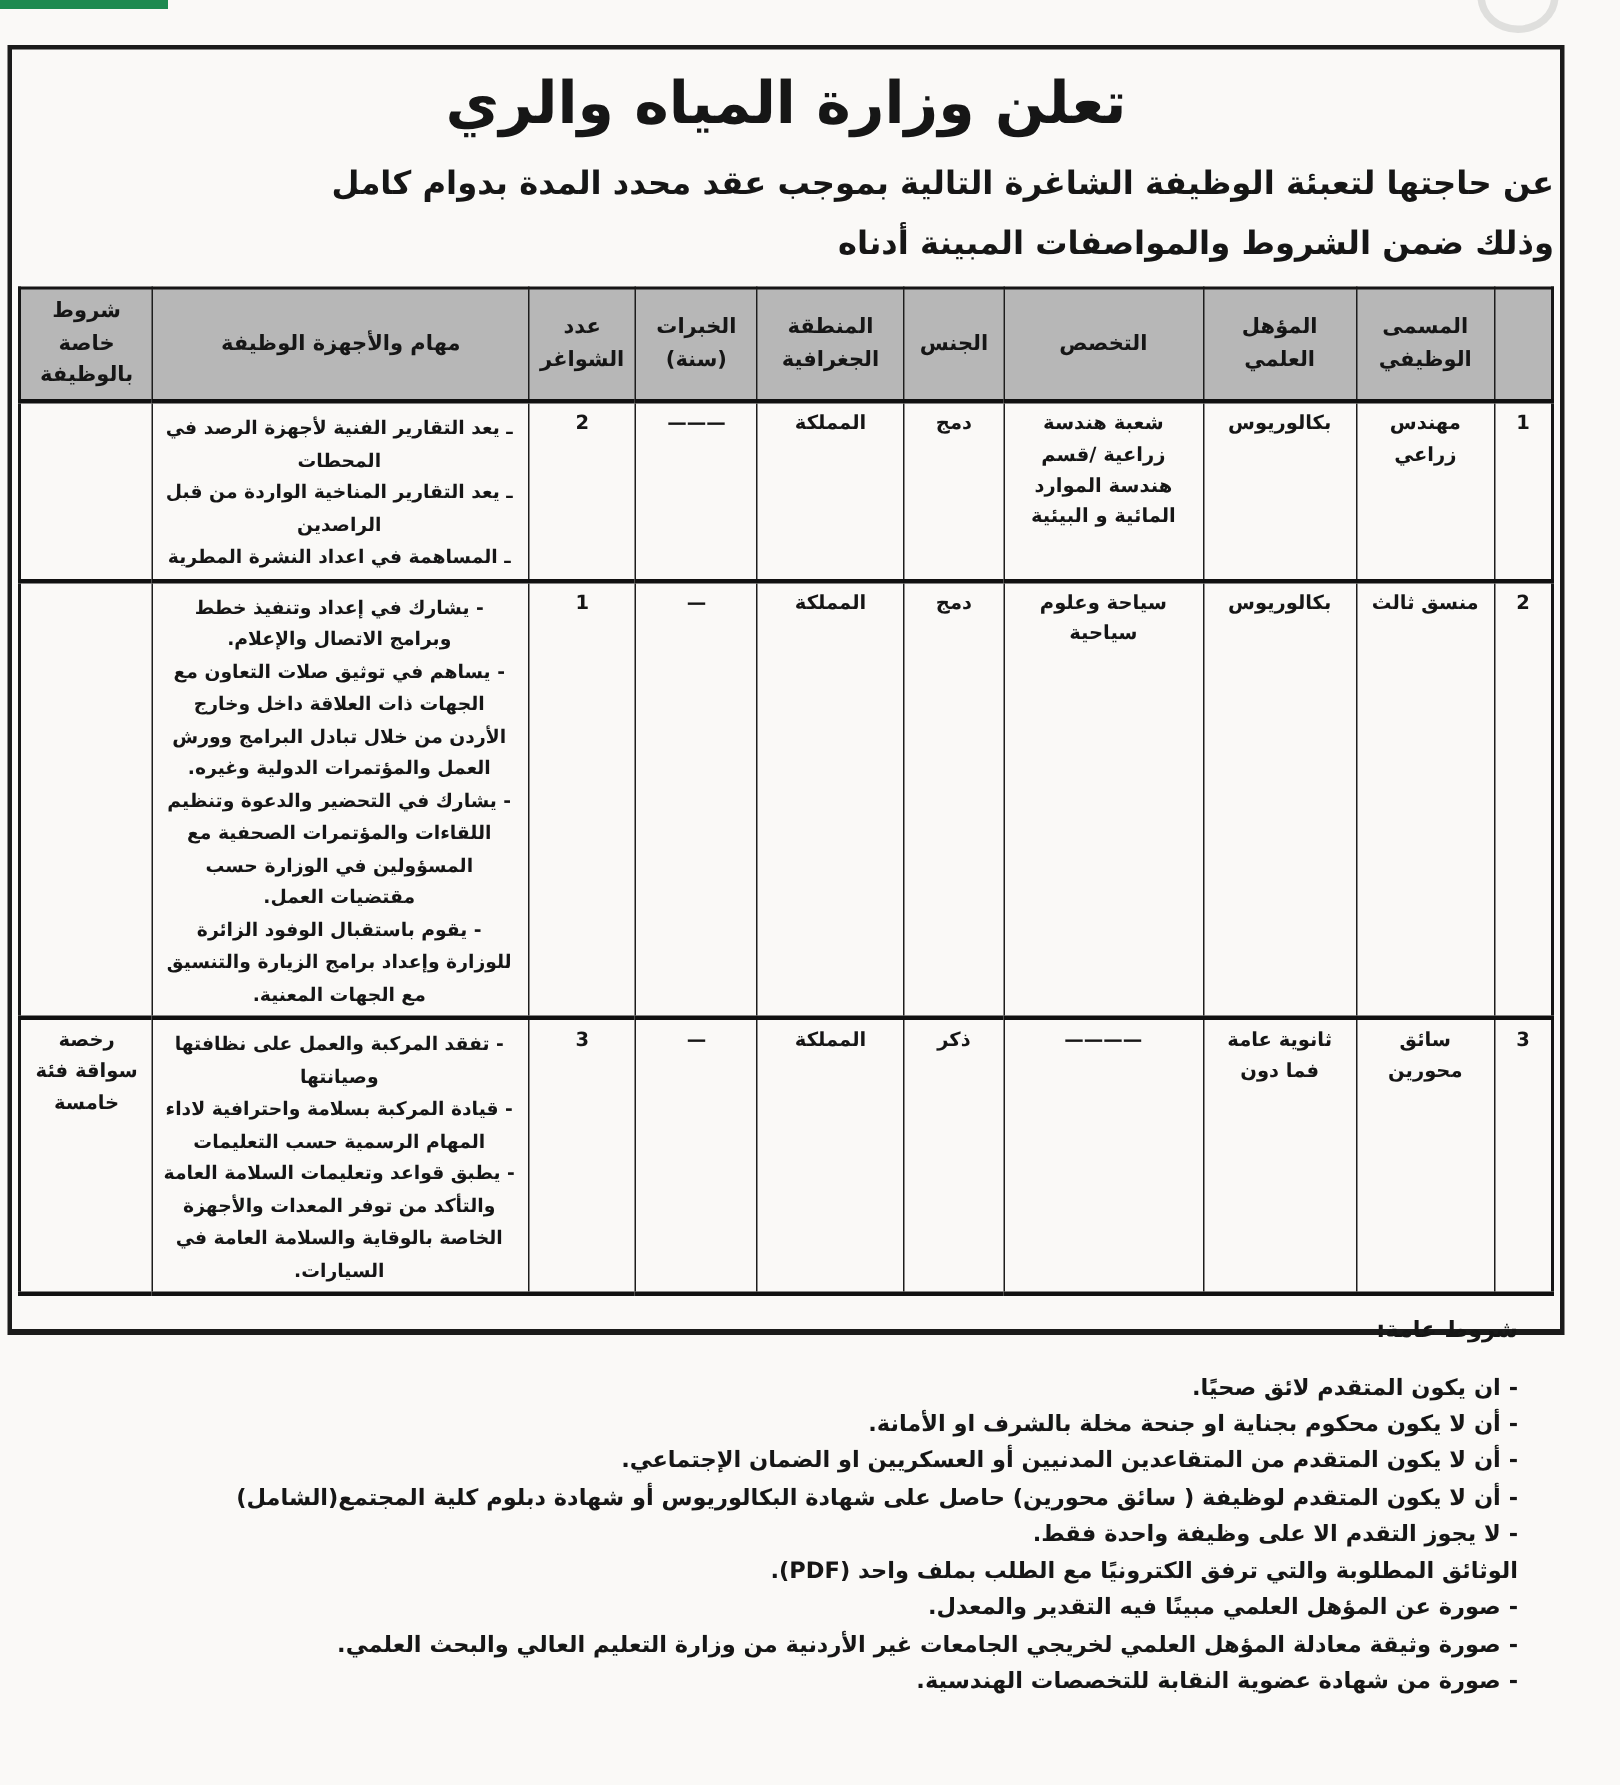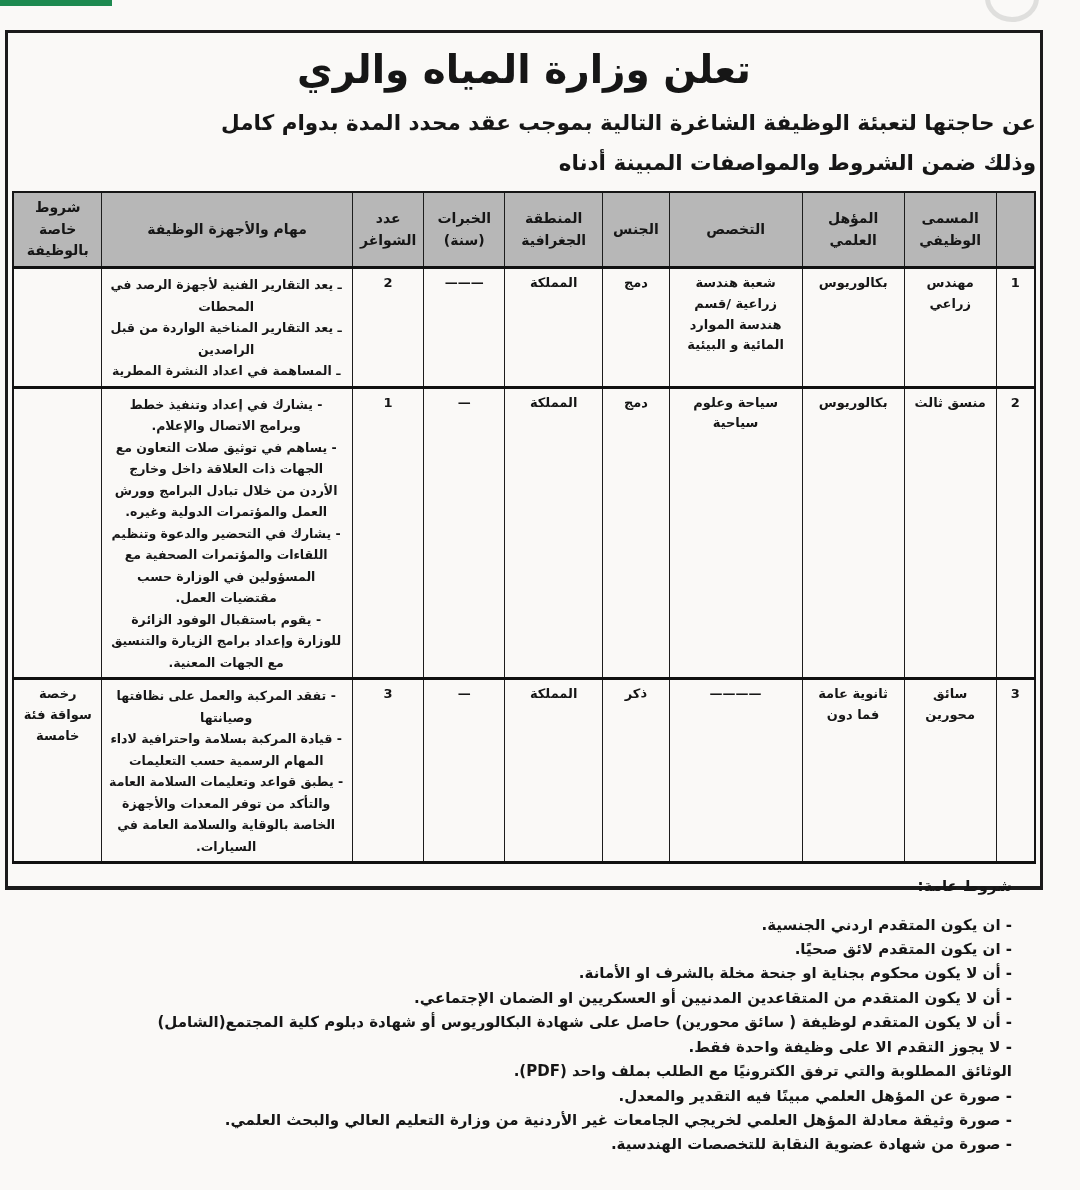--- a/index.html
+++ b/index.html
@@ -184,21 +184,20 @@
           <td class="tasks">- تفقد المركبة والعمل على نظافتها وصيانتها
 - قيادة المركبة بسلامة واحترافية لاداء المهام الرسمية حسب التعليمات
 - يطبق قواعد وتعليمات السلامة العامة والتأكد من توفر المعدات والأجهزة الخاصة بالوقاية والسلامة العامة في السيارات.</td>
           <td>رخصة سواقة فئة خامسة</td>
         </tr>
       </tbody>
     </table>
 
     <div class="conditions">
       <div class="cond-heading">شروط عامة:</div>
-      <div class="cond-item">- ان يكون المتقدم اردني الجنسية.</div>
       <div class="cond-item">- ان يكون المتقدم لائق صحيًا.</div>
       <div class="cond-item">- أن لا يكون محكوم بجناية او جنحة مخلة بالشرف او الأمانة.</div>
       <div class="cond-item">- أن لا يكون المتقدم من المتقاعدين المدنيين أو العسكريين او الضمان الإجتماعي.</div>
       <div class="cond-item">- أن لا يكون المتقدم لوظيفة ( سائق محورين) حاصل على شهادة البكالوريوس أو شهادة دبلوم كلية المجتمع(الشامل)</div>
       <div class="cond-item">- لا يجوز التقدم الا على وظيفة واحدة فقط.</div>
       <div class="cond-item">الوثائق المطلوبة والتي ترفق الكترونيًا مع الطلب بملف واحد (PDF).</div>
       <div class="cond-item">- صورة عن المؤهل العلمي مبينًا فيه التقدير والمعدل.</div>
       <div class="cond-item">- صورة وثيقة معادلة المؤهل العلمي لخريجي الجامعات غير الأردنية من وزارة التعليم العالي والبحث العلمي.</div>
       <div class="cond-item">- صورة من شهادة عضوية النقابة للتخصصات الهندسية.</div>
 

